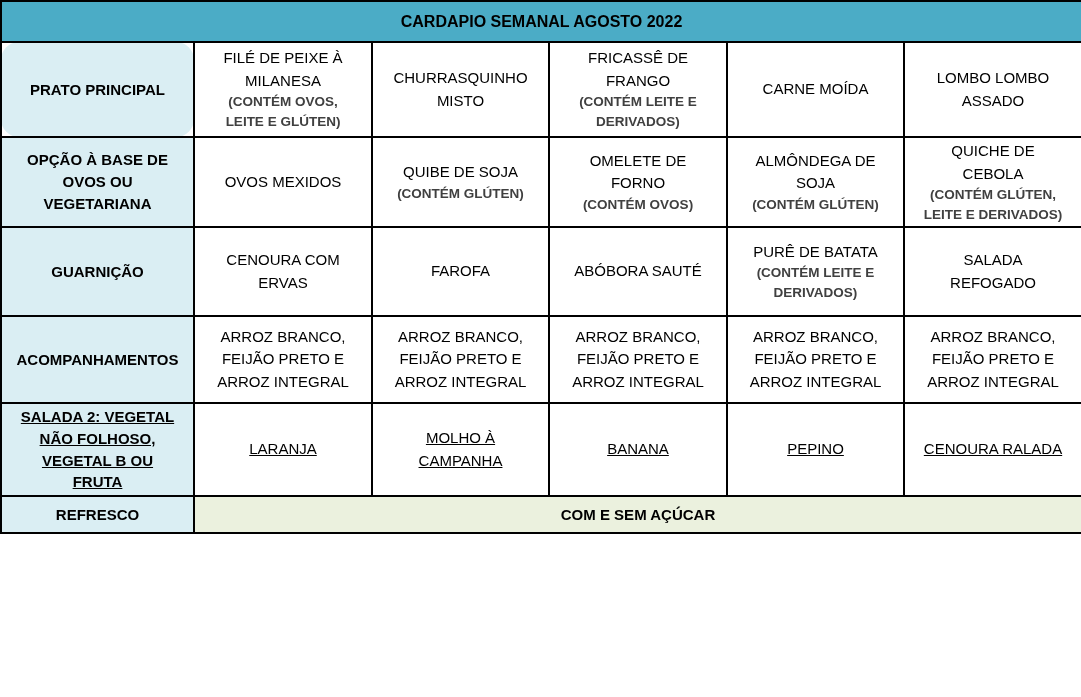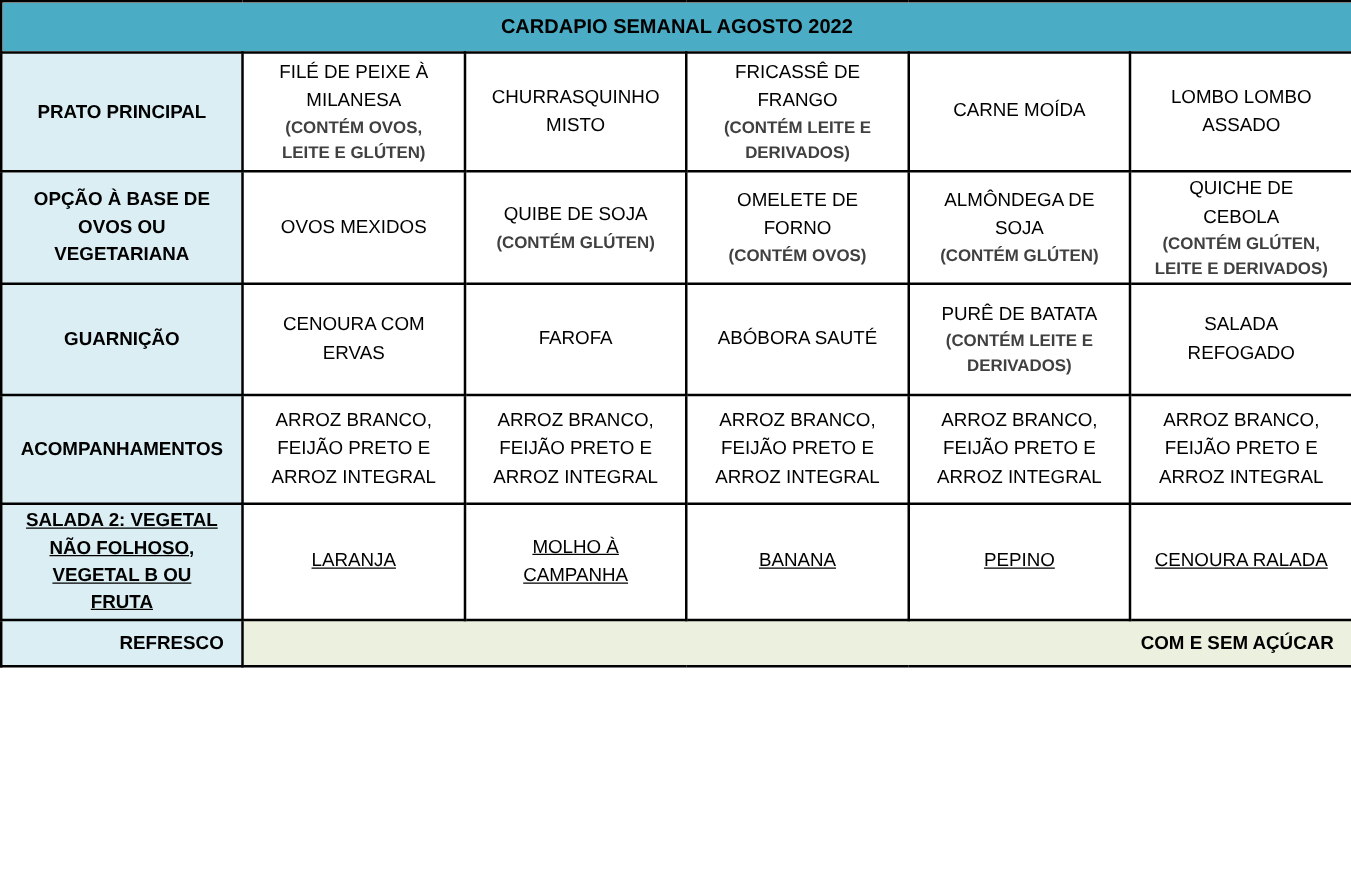--- a/index.html
+++ b/index.html
@@ -51,27 +51,27 @@
     line-height: 1.5;
   }
   .item { font-weight: normal; }
   .allergen {
     color: #404040;
     font-weight: bold;
     font-size: 13.5px;
     line-height: 1.45;
   }
   .allergen:empty { display: none; }
-  tr.r-prato td     { height: 95px; }
+  tr.r-prato td     { height: 95px; border-radius: 18px; }
   tr.r-opcao td     { height: 89px; }
   tr.r-guarnicao td { height: 89px; }
   tr.r-acomp td     { height: 87px; margin-left: 48px; }
   tr.r-salada1 td   { height: 70px; }
   tr.r-salada2 td   { height: 76px; text-decoration: underline; }
-  tr.r-refresco td  { height: 37px; text-align: right; }
+  tr.r-refresco td  { height: 37px; }
   td.refresco-value {
     background: #EBF1DE;
     font-weight: bold;
     font-size: 15px;
   }
   tr.footer-row td {
     background: #FABF8F;
     font-weight: bold;
     font-size: 17px;
     height: 43px;

